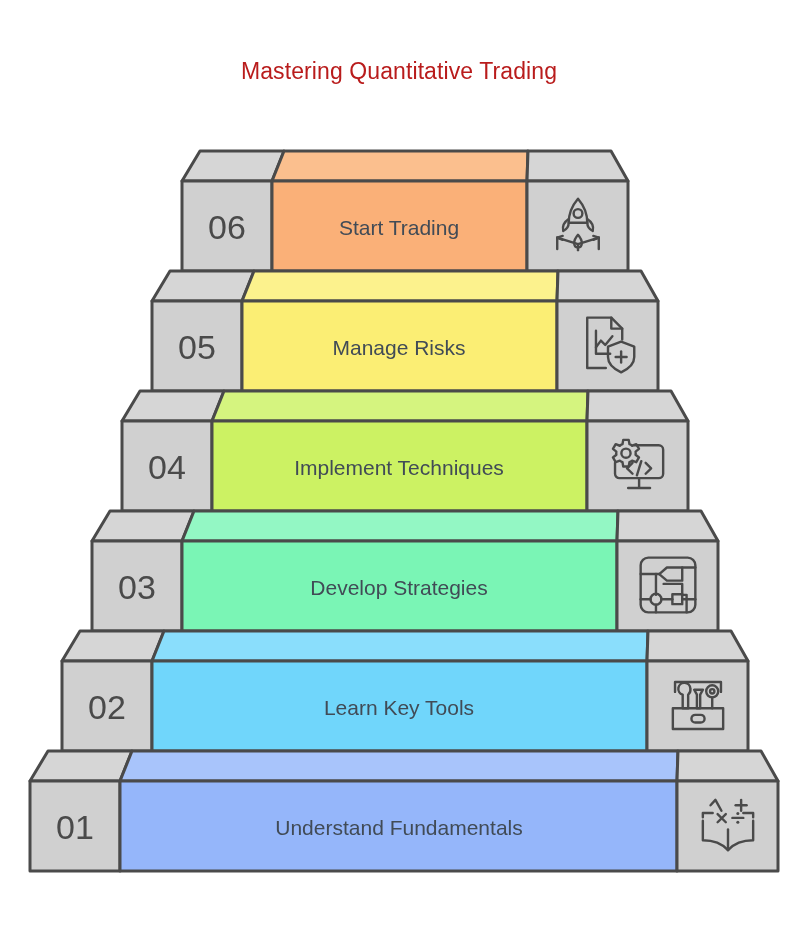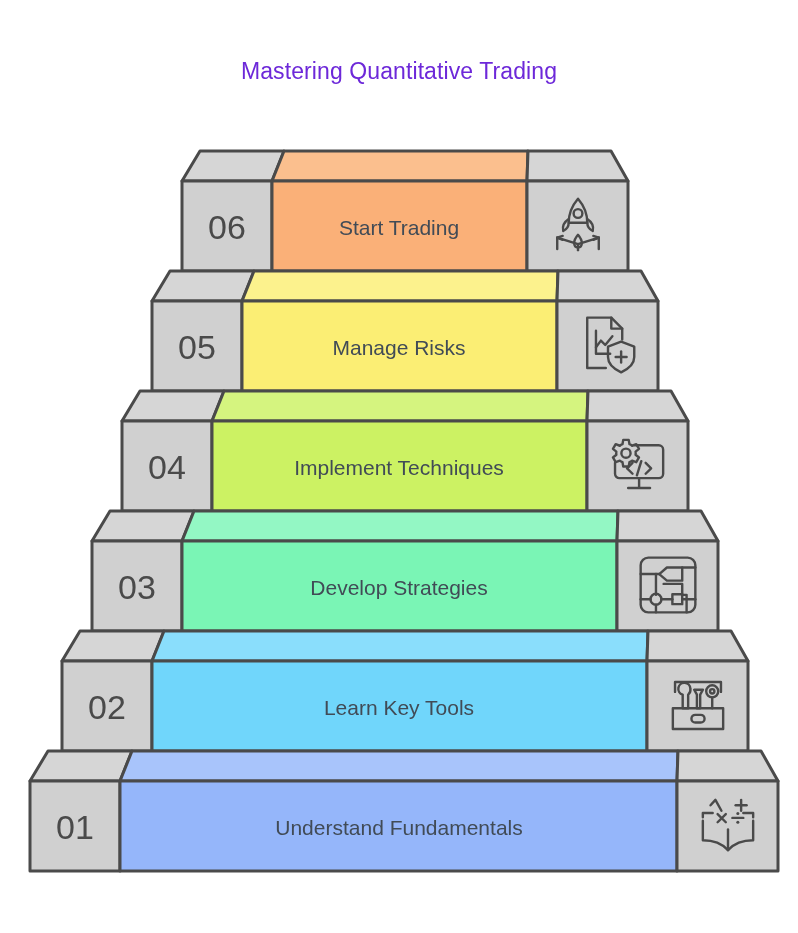--- a/index.html
+++ b/index.html
@@ -19,21 +19,21 @@
     width: 798px;
     height: 933px;
   }
   #chart-title {
     position: absolute;
     top: 58px;
     left: 0;
     width: 798px;
     text-align: center;
     font-size: 23px;
-    color: #6d28d9;
+    color: #b91c1c;
     font-family: "Liberation Sans", sans-serif;
     letter-spacing: 0.1px;
   }
   #stairs-svg {
     position: absolute;
     top: 0;
     left: 0;
   }
   .step-number {
     font-family: "Liberation Sans", sans-serif;

